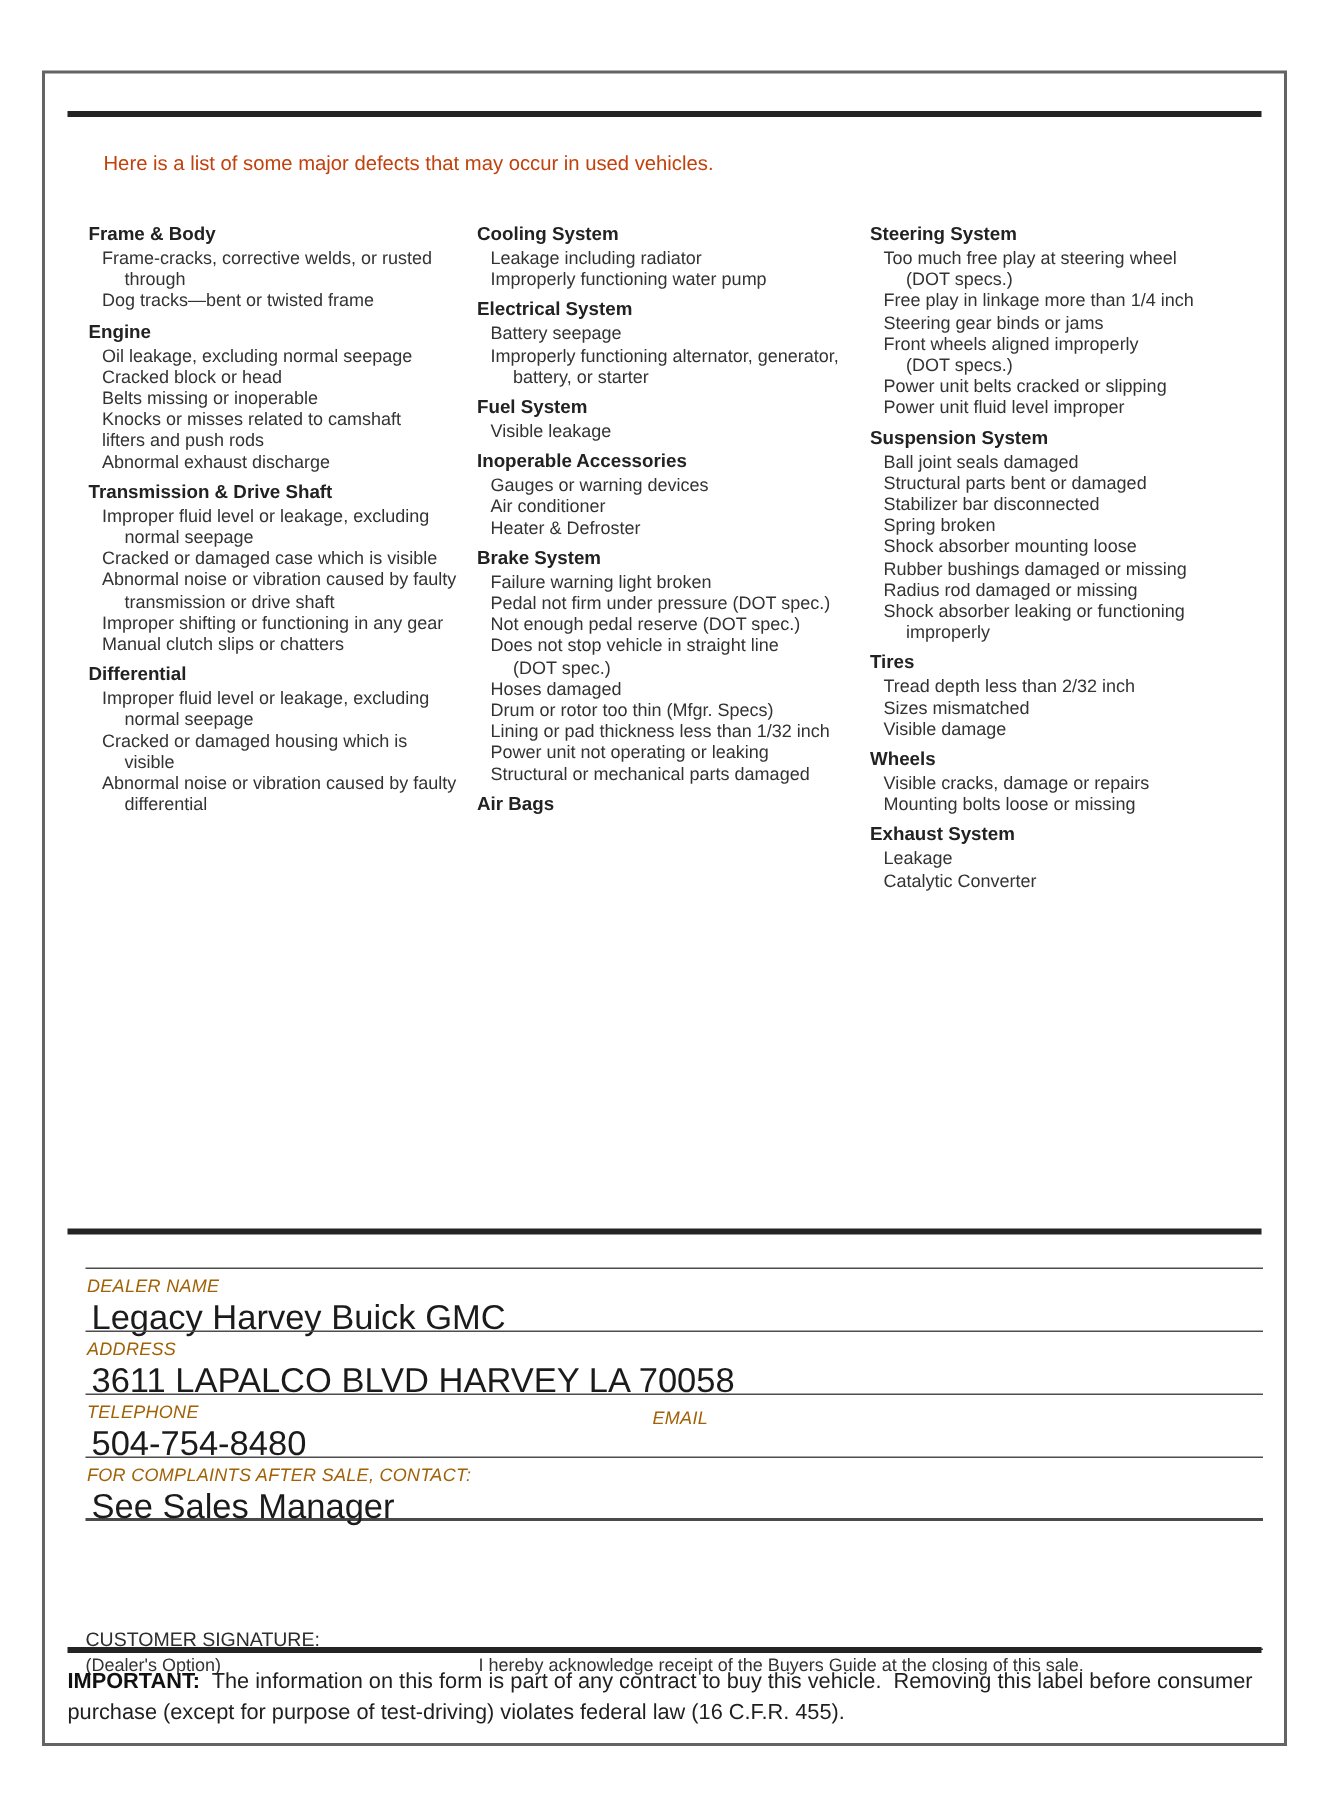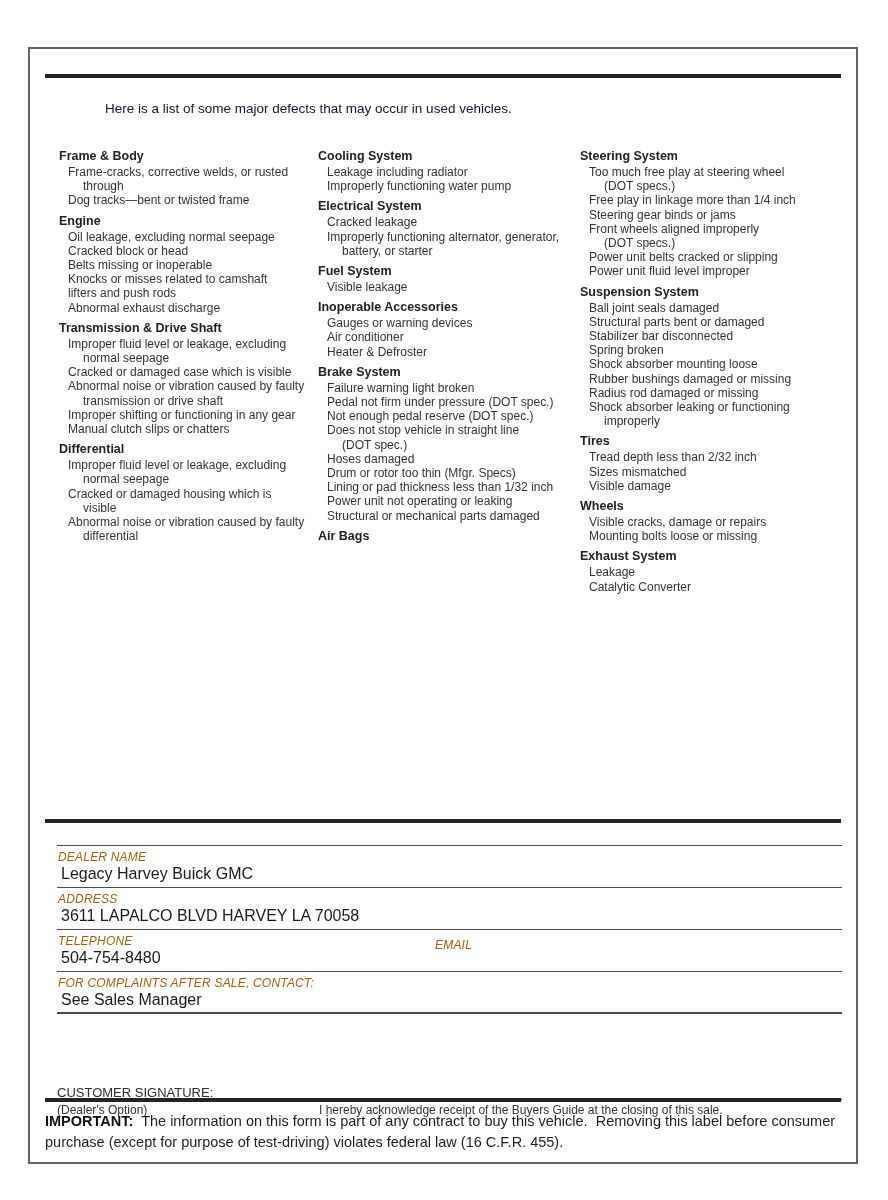--- a/index.html
+++ b/index.html
@@ -21,21 +21,21 @@
     left: 15px; width: 796px; height: 4px;
     background: #242424;
   }
   .rule-1 { top: 25px; }
   .rule-2 { top: 770px; }
   .rule-3 { top: 1049px; }
 
   .intro {
     position: absolute;
     left: 39px; top: 52px;
-    font-size: 13.5px; color: #0f172a; margin-left: 36px;
+    font-size: 13.5px; color: #c2410c;
   }
 
   .columns { position: absolute; top: 100px; left: 0; width: 100%; }
   .col { position: absolute; top: 0; font-size: 12px; line-height: 14.2px; color: #333; }
   .col-1 { left: 29px;  width: 252px; }
   .col-2 { left: 288px; width: 254px; }
   .col-3 { left: 550px; width: 266px; }
   .sec-heading {
     font-weight: bold; font-size: 12.5px; line-height: 15px;
     color: #222; margin: 6px 0 1px 0;
@@ -50,21 +50,21 @@
     left: 27px; top: 796px; width: 785px;
   }
   .form-row { border-top: 1.5px solid #4d4d4d; height: 42px; position: relative; }
   .form-row.last { height: 43px; border-bottom: 2px solid #4a4a4a; }
   .field-label {
     display: block; margin: 4px 0 0 1px;
     font-size: 12px; letter-spacing: 0.2px; color: #a16207; font-style: italic;
   }
   .field-value {
     display: block; margin: 1px 0 0 4px;
-    font-size: 16px; color: #1b1b1b;
+    font-size: 23px; color: #1b1b1b;
   }
   .email-label { position: absolute; left: 377px; top: 4px; }
 
   .sig-block { position: absolute; left: 27px; top: 996px; width: 785px; }
   .sig-row { display: flex; align-items: flex-end; margin-top: 40px; }
   .sig-label { font-size: 13px; color: #2d2d2d; white-space: nowrap; }
   .sig-line { flex: 1; border-bottom: 1.5px solid #3e3e3e; margin-left: 5px; height: 14px; }
   .sig-sub { position: relative; margin-top: 3px; height: 16px; }
   .sig-option { position: absolute; left: 0; top: 0; font-size: 12px; color: #333; }
   .sig-ack { position: absolute; left: 262px; top: 0; font-size: 12px; color: #333; }
@@ -148,21 +148,21 @@
     <div class="col col-2">
         <div class="sec-heading">Cooling System</div>
         <div class="item">
           <div class="line-first">Leakage including radiator</div>
         </div>
         <div class="item">
           <div class="line-first">Improperly functioning water pump</div>
         </div>
         <div class="sec-heading">Electrical System</div>
         <div class="item">
-          <div class="line-first">Cracked leakage</div>
+          <div class="line-first">Battery seepage</div>
         </div>
         <div class="item">
           <div class="line-first">Improperly functioning alternator, generator,</div>
           <div class="line-cont">battery, or starter</div>
         </div>
         <div class="sec-heading">Fuel System</div>
         <div class="item">
           <div class="line-first">Visible leakage</div>
         </div>
         <div class="sec-heading">Inoperable Accessories</div>

